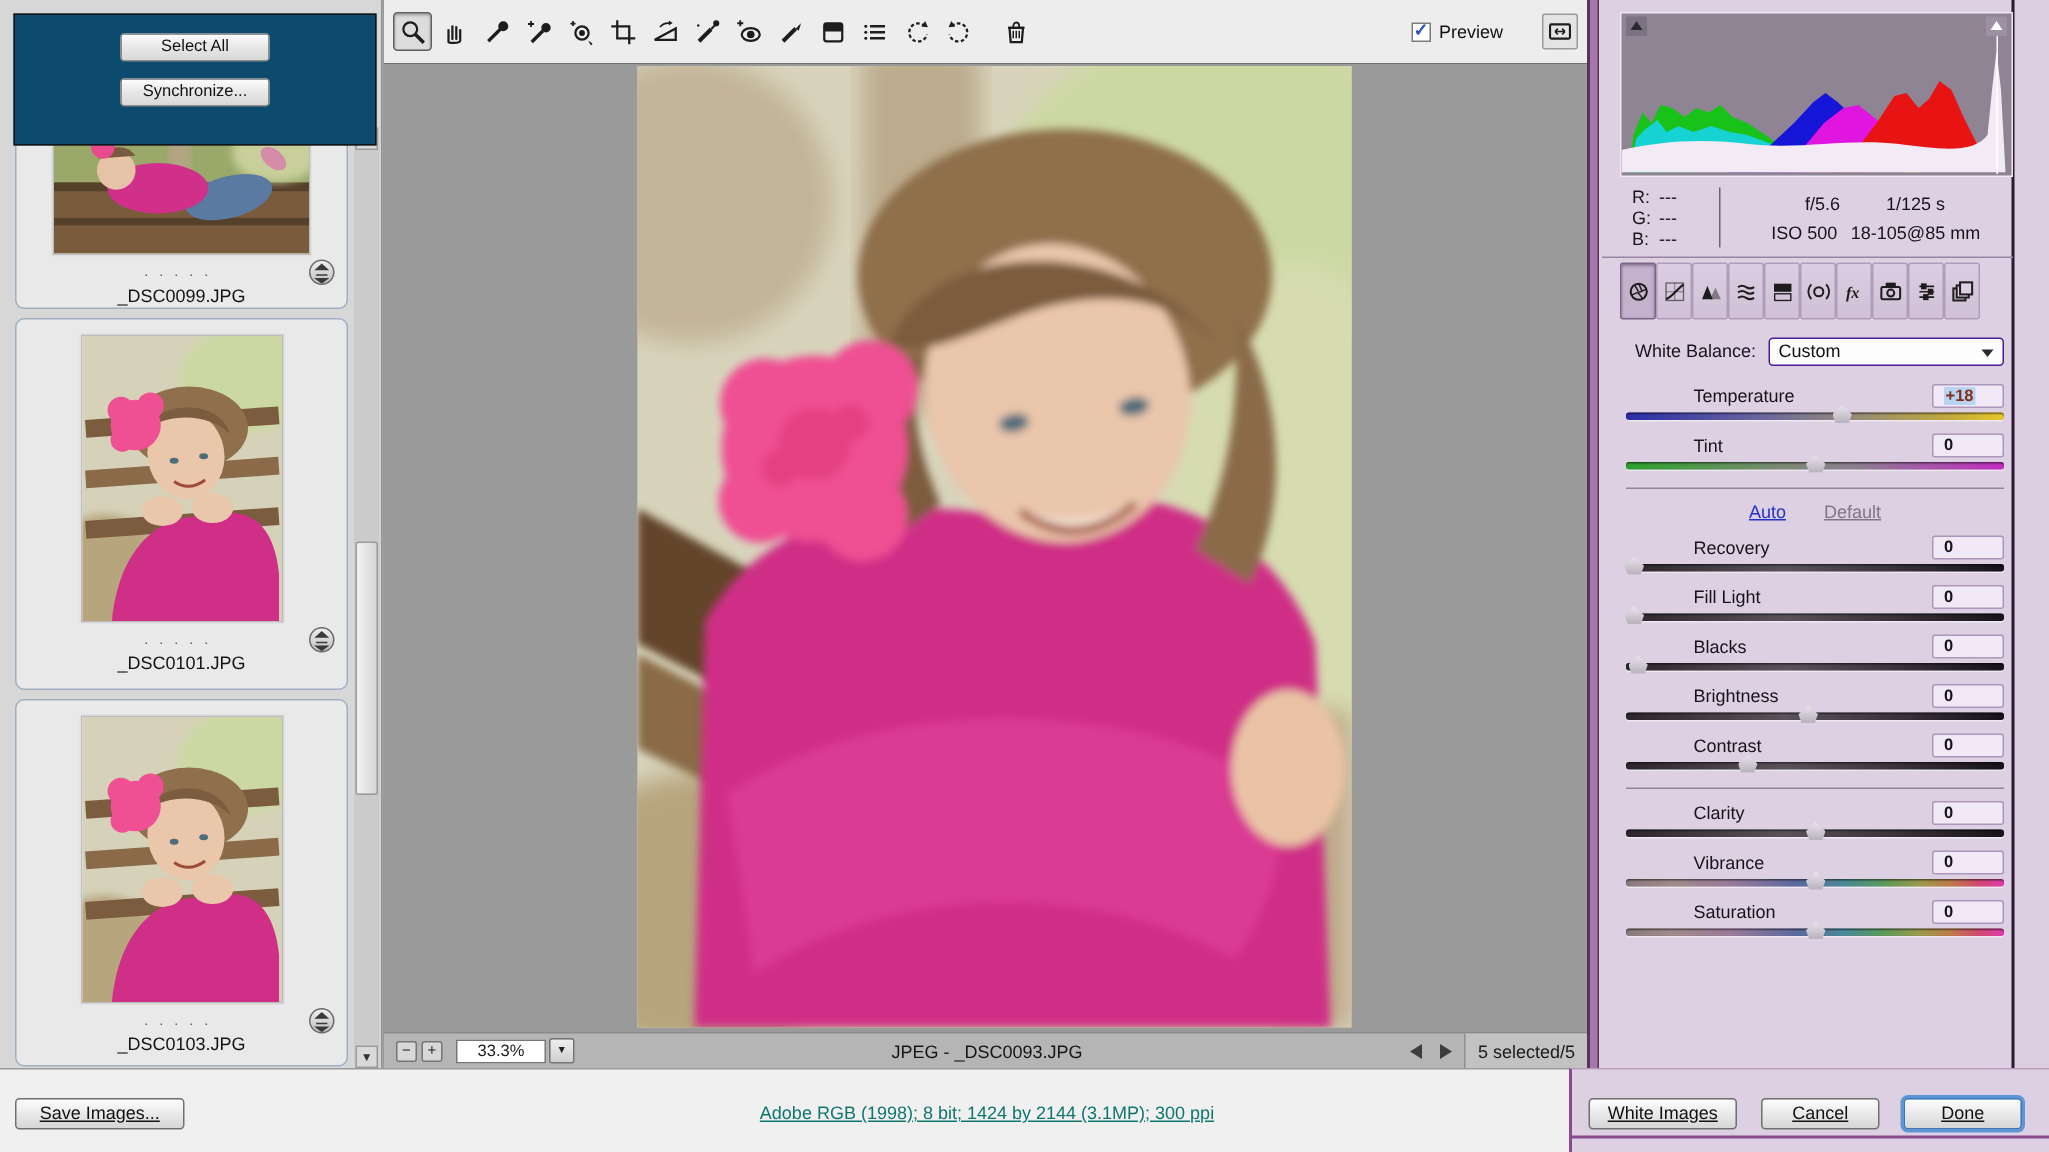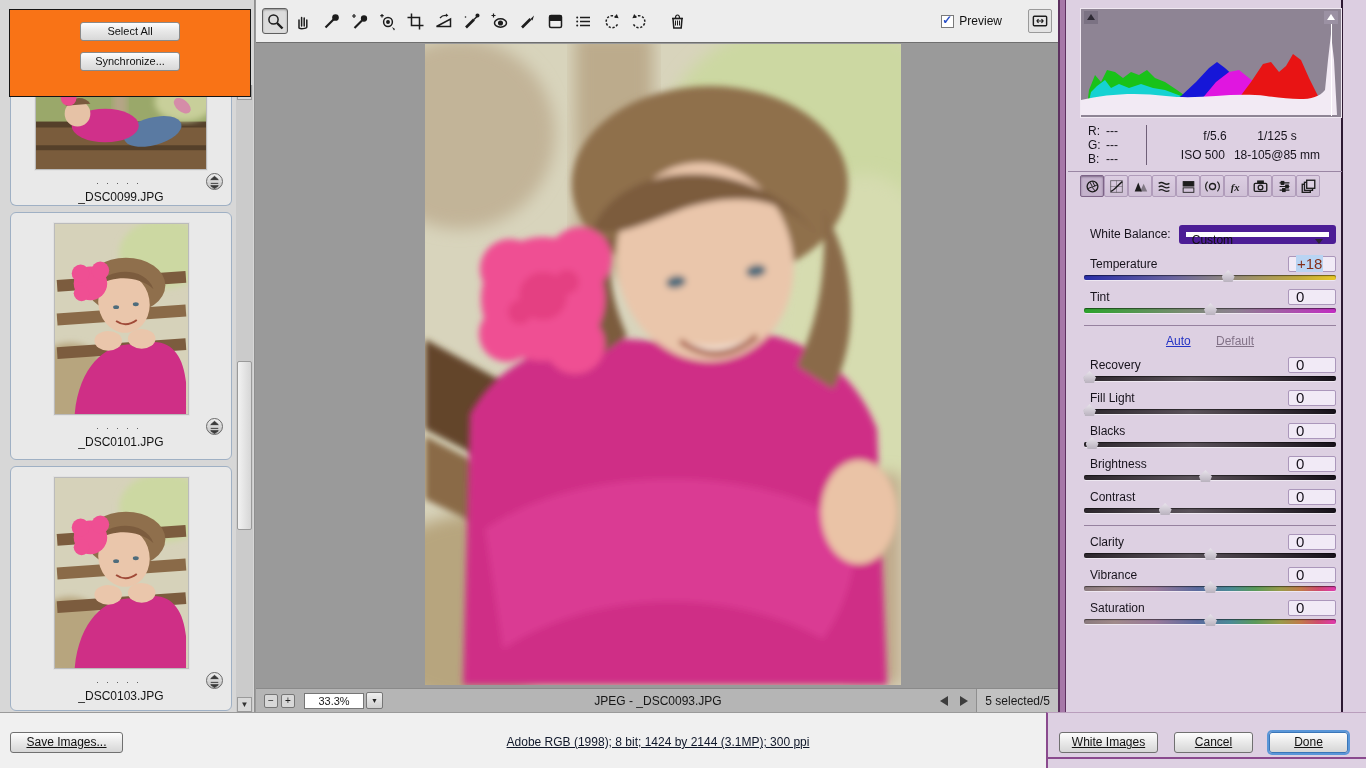--- a/index.html
+++ b/index.html
@@ -2,21 +2,21 @@
 <html><head>
 <meta charset="utf-8">
 <style>
   * { margin:0; padding:0; box-sizing:border-box; }
   html,body { width:1366px; height:768px; overflow:hidden; }
   body { font-family:"Liberation Sans", sans-serif; font-size:12px; color:#1a1a1a; background:#9a9a9a; }
   #root { position:relative; width:1366px; height:768px; overflow:hidden; }
 
   
   .filmstrip { position:absolute; left:0; top:0; width:255px; height:712px; background:#d7d7d7; border-right:1px solid #8f8f8f; }
-  .fs-header { position:absolute; left:9px; top:9px; width:242px; height:88px; background:#f97316; border:1px solid #141414; z-index:30; }
+  .fs-header { position:absolute; left:9px; top:9px; width:242px; height:88px; background:#0c4a6e; border:1px solid #141414; z-index:30; }
   .fs-btn { display:block; margin:0 auto; width:100px; height:19px; background:linear-gradient(#fdfdfd,#e9e9e9 45%,#d8d8d8); border:1px solid #8a8a8a; border-radius:3px; font-size:11px; text-align:center; line-height:17px; color:#111; }
   .fs-btn.b1 { margin-top:12px; }
   .fs-btn.b2 { margin-top:11px; }
   .thumbs { position:absolute; left:0; top:0; width:236px; height:712px; }
   .thumb { position:absolute; left:10px; width:222px; background:#e9e9e9; border:1px solid #9fb0c4; border-radius:6px; }
   .thumb.t0 { top:84px; height:122px; border-top:none; border-radius:0 0 6px 6px; }
   .thumb.t1 { top:212px; height:248px; }
   .thumb.t2 { top:466px; height:245px; }
   .thumb .img { display:block; margin:0 auto; background:#fff; border:1px solid #bbb; box-shadow:0 0 0 1px #e2e2e2; }
   .thumb.t0 .img { margin-top:0; width:172px; height:86px; border-top:none; }
@@ -61,21 +61,21 @@
   .sb-right { margin-left:auto; display:flex; align-items:center; height:100%; }
   .navbtn { width:16px; height:14px; display:flex; align-items:center; justify-content:center; margin-right:4px; }
   .tri-l { width:0; height:0; border-top:5px solid transparent; border-bottom:5px solid transparent; border-right:8px solid #3d3d3d; }
   .tri-r { width:0; height:0; border-top:5px solid transparent; border-bottom:5px solid transparent; border-left:8px solid #3d3d3d; }
   .sb-sel { border-left:1px solid #8f8f8f; height:100%; display:flex; align-items:center; padding:0 10px 0 8px; background:#c2c2c2; }
 
   
   .bottombar { position:absolute; left:0; top:712px; width:1060px; height:56px; background:#f0f0f0; border-top:1px solid #9a9a9a; }
   .winbtn { height:21px; background:linear-gradient(#fdfdfd,#ebebeb 45%,#d6d6d6); border:1px solid #707070; border-radius:3px; font-size:12px; color:#111; text-align:center; line-height:19px;text-decoration:underline; }
   .save-btn { position:absolute; left:10px; top:19px; width:113px; }
-  .ws-link { position:absolute; left:256px; width:804px; top:22px; text-align:center; font-size:12px; color:#0f172a; text-decoration:underline; }
+  .ws-link { position:absolute; left:256px; width:804px; top:22px; text-align:center; font-size:12px; color:#0f766e; text-decoration:underline; }
 
   
   .rightpanel { position:absolute; left:1058px; top:0; width:308px; height:768px; background:#ddd0e2; }
   .rp-leftedge { position:absolute; left:0; top:0; width:8px; height:768px; background:#a678a8; border-left:2px solid #5d315f; border-right:1px solid #5d315f; }
   .rp-darkline { position:absolute; left:283px; top:0; width:2px; height:768px; background:#2d1832; }
   .rp-gutter { position:absolute; left:285px; top:0; width:23px; height:768px; background:#dccee1; }
 
   .hist { position:absolute; left:22px; top:8px; width:262px; height:110px; background:#8e8494; border:1px solid #f0e8f2; }
   .hist svg { position:absolute; left:0; bottom:2px; width:260px; height:95px; }
   .clipbtn { position:absolute; top:2px; width:14px; height:13px; }
@@ -88,39 +88,39 @@
 
   .caminfo { position:absolute; left:22px; top:122px; width:262px; height:46px; font-size:12px; color:#17131c; }
   .rgbcol { position:absolute; left:8px; top:2px; line-height:14px; }
   .rgbcol b { font-weight:normal; display:inline-block; width:18px; }
   .cam-div { position:absolute; left:66px; top:3px; width:1px; height:40px; background:#6f5f78; }
   .expcol { position:absolute; left:70px; right:0; top:5px; text-align:center; line-height:19px; }
   .expcol .sp { display:inline-block; min-width:62px; }
 
   .rp-sep { position:absolute; left:10px; width:274px; height:1px; background:#9a86a4; }
   .tabsrow { position:absolute; left:22px; top:175px; height:23px; display:flex; }
-  .tab { width:24px; height:22px; background:linear-gradient(#dccee2,#cfc0d6); border:1px solid #b09cba; border-radius:2px; display:flex; align-items:center; justify-content:center; margin-right:0; }
+  .tab { width:24px; height:38px; background:linear-gradient(#dccee2,#cfc0d6); border:1px solid #b09cba; border-radius:2px; display:flex; align-items:center; justify-content:center; margin-right:0; }
   .tab svg { width:17px; height:17px; }
   .tab.selected { background:#c4b2cc; box-shadow:inset 0 1px 2px rgba(40,20,50,.45); border-color:#7d6488; }
 
   .panelheader { position:absolute; left:10px; top:200px; width:274px; height:17px; background:linear-gradient(#d9cade,#cab8d2); border-top:1px solid #a08aaa; border-bottom:1px solid #a08aaa; text-align:center; font-size:11px; color:#241c2b; line-height:15px; }
   .pmenu { position:absolute; right:6px; top:3px; width:14px; height:10px; }
   .pmenu span { display:block; height:1px; background:#453a4e; margin:2px 0 0 0; width:10px; }
   .pmenu i { position:absolute; right:0; bottom:0; width:0; height:0; border-left:4px solid transparent; border-top:4px solid #453a4e; transform:rotate(180deg); }
 
   .controls { position:absolute; left:26px; top:224px; width:252px; }
   .wb-row { display:flex; align-items:center; height:20px; margin:0 0 12px 6px; }
   .wb-label { font-size:12px; color:#17131c; }
-  .wb-select { margin-left:8px; flex:1; height:19px; background:#fdfdfe; border:7px solid #4c1d95; border-radius:3px; position:relative; font-size:12px; line-height:17px; padding-left:6px; color:#111; }
+  .wb-select { margin-left:8px; flex:1; height:19px; background:#fdfdfe; border:1px solid #4c1d95; border-radius:3px; position:relative; font-size:12px; line-height:17px; padding-left:6px; color:#111; }
   .wb-select .arr { position:absolute; right:6px; top:7px; width:0; height:0; border-left:4px solid transparent; border-right:4px solid transparent; border-top:5px solid #2c2733; }
 
   .srow { height:29px; margin-bottom:4px; position:relative; }
-  .srow-top { display:flex; justify-content:space-between; align-items:center; height:16px; margin-bottom:3px; }
+  .srow-top { display:flex; justify-content:space-between; align-items:center; height:16px; margin-bottom:3px;margin-left:39px; }
   .slabel { font-size:12px; color:#17131c; padding-left:6px; }
-  .svalue { width:48px; height:16px; background:#f1eaf6; border:1px solid #ab97bb; border-radius:2px; font-size:15px; line-height:14px; padding-left:7px; color:#17131c; }
+  .svalue { width:48px; height:16px; background:#f1eaf6; border:1px solid #ab97bb; border-radius:2px; font-size:11px; line-height:14px; padding-left:7px; color:#17131c;font-weight:bold; }
   .svalue .hl { background:#b9d4f3; color:#84301a; padding:0 1px; }
   .strack { position:relative; height:5px; border-radius:2px; box-shadow:0 1px 0 rgba(255,255,255,.5), inset 0 1px 1px rgba(0,0,0,.5); }
   .strack.dark { background:linear-gradient(90deg,#2c262c,#5a525a 42%,#3c343c 70%,#17121a); }
   .strack.temp { background:linear-gradient(90deg,#2a2ea8,#6a64a0 35%,#8c8482 55%,#c0a93e 85%,#e8c829); }
   .strack.tint { background:linear-gradient(90deg,#2ba32b,#7a8a72 40%,#8c8090 60%,#c22cc2); }
   .strack.rainbow { background:linear-gradient(90deg,#8a7a7e,#a08a8a 12%,#9a7a9a 28%,#5a6a9e 45%,#4a8a96 58%,#5a9a5a 68%,#9a9a4a 78%,#c07a4a 86%,#d04a6e 93%,#e03ab0); }
   .sthumb { position:absolute; top:-5px; width:13px; height:12px; margin-left:-6px; background:linear-gradient(#e9e4ec,#b9b2be); clip-path:polygon(50% 0, 100% 52%, 84% 100%, 16% 100%, 0 52%); filter:drop-shadow(0 0 1px #4a4450); }
   .divider { height:1px; background:#96819f; margin:7px 0 8px 0; }
   .linksrow { text-align:center; height:15px; margin-bottom:8px; font-size:12px; }
   .link-auto { color:#2433c4; text-decoration:underline; margin-right:22px; }

